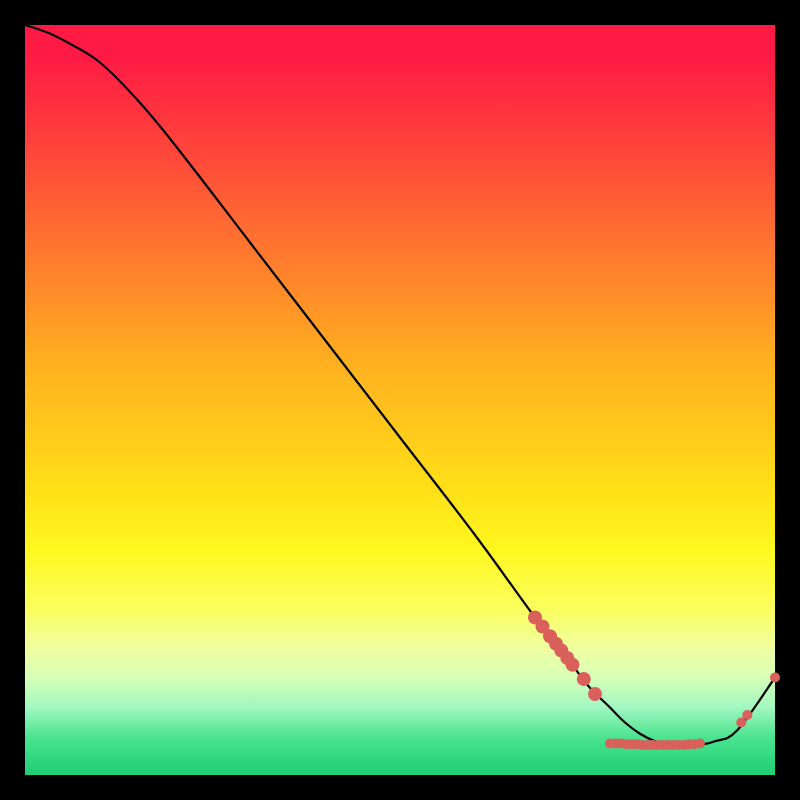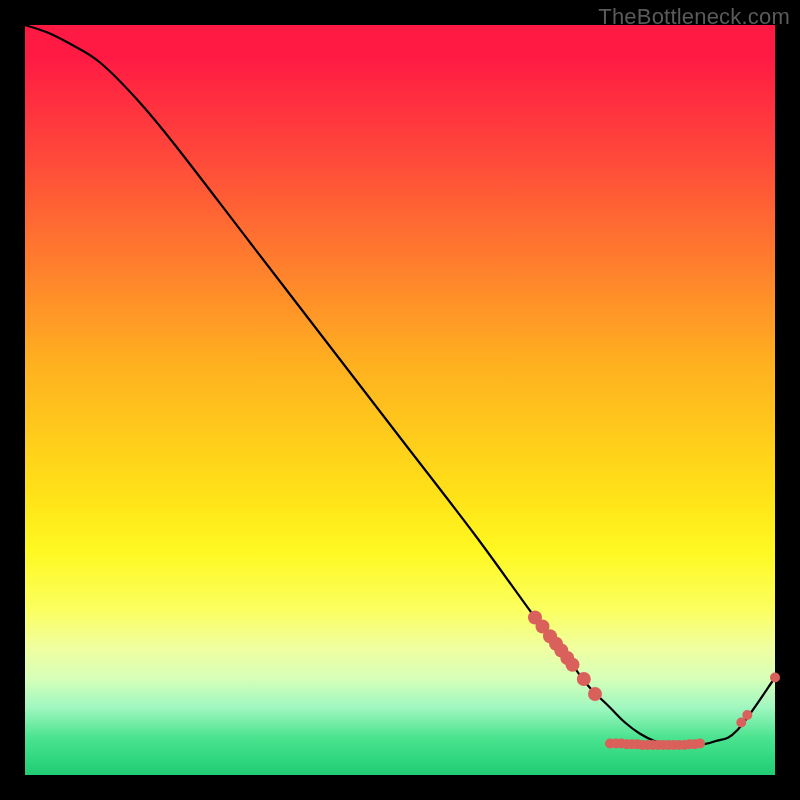--- a/index.html
+++ b/index.html
@@ -95,14 +95,13 @@
           <circle cx="659.3" cy="720.0" r="5" fill="#d9605b"></circle>
           <circle cx="664.5" cy="719.3" r="5" fill="#d9605b"></circle>
           <circle cx="669.8" cy="719.3" r="5" fill="#d9605b"></circle>
           <circle cx="675.0" cy="718.5" r="5" fill="#d9605b"></circle>
           <circle cx="716.3" cy="697.5" r="5" fill="#d9605b"></circle>
           <circle cx="722.3" cy="690.0" r="5" fill="#d9605b"></circle>
           <circle cx="750.0" cy="652.5" r="5" fill="#d9605b"></circle>
         </g>
     </svg>
   </div>
-  <div class="watermark">TheBottleneck.com</div>
 </div>
 
 </body></html>

